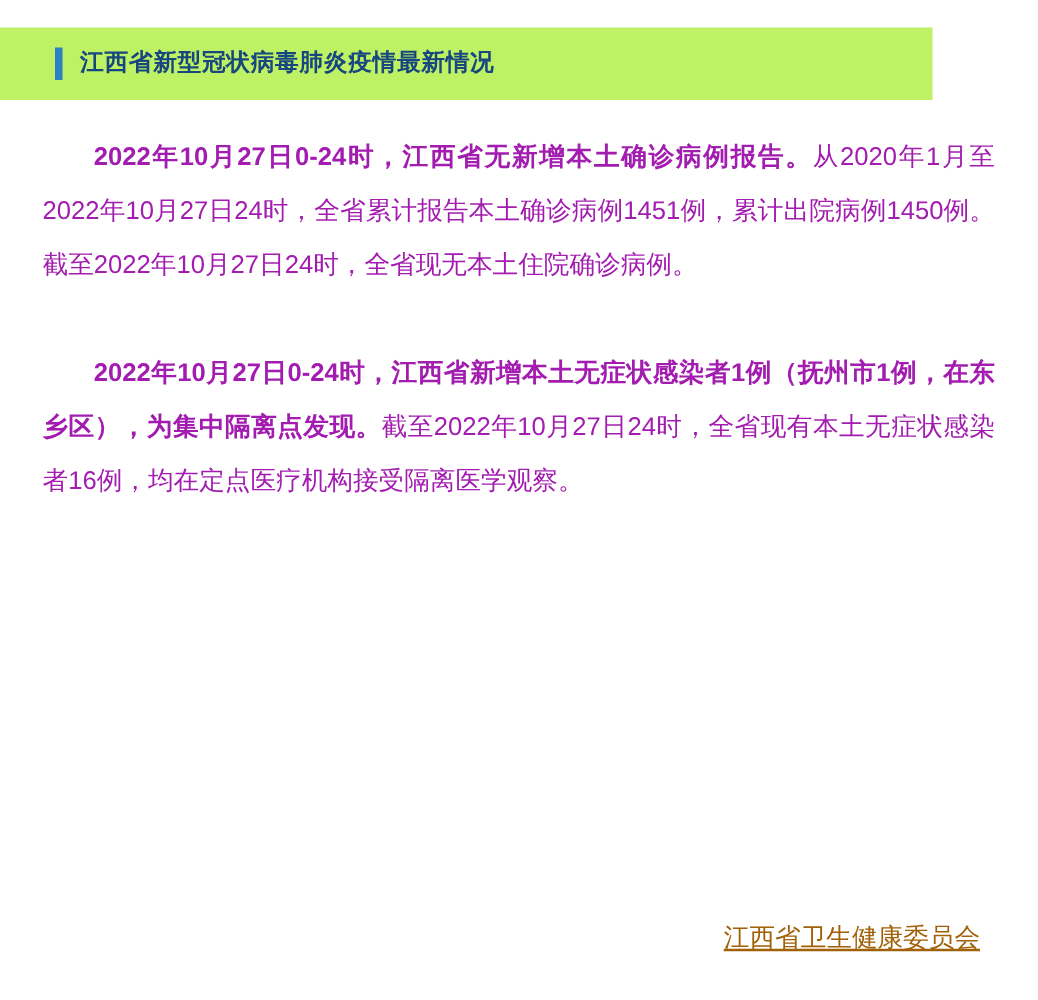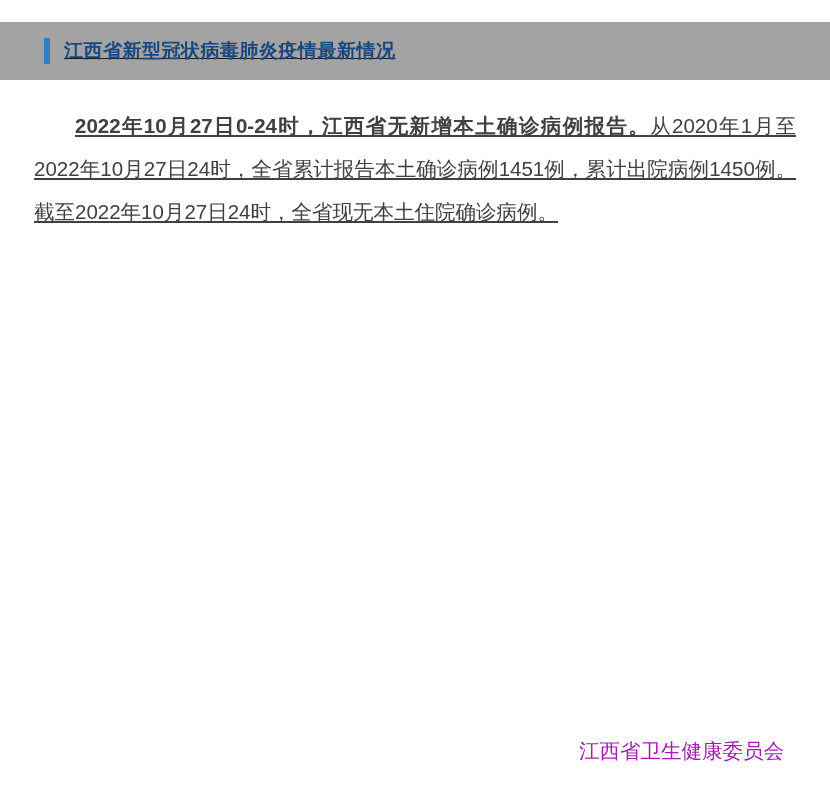--- a/index.html
+++ b/index.html
@@ -17,26 +17,25 @@
   .page {
     width: 830px;
     height: 800px;
     position: relative;
     box-sizing: border-box;
   }
   .header-band {
     position: absolute;
     top: 22px;
     left: 0;
-    width: 830px;
+    width: 746px;
     height: 58px;
-    background: #a3a3a3;
+    background: #bef264;
     display: flex;
     align-items: center;
-    text-decoration: underline;
   }
   .header-accent {
     width: 6px;
     height: 26px;
     background: #2f7fc6;
     margin-left: 44px;
     margin-right: 14px;
     flex: 0 0 auto;
   }
   .header-title {
@@ -52,58 +51,59 @@
     left: 0;
     width: 830px;
     padding: 0 34px;
     box-sizing: border-box;
   }
   .para {
     font-size: 20.5px;
     line-height: 43px;
     text-align: justify;
     text-justify: inter-ideograph;
-    color: #404040;
+    color: #a21caf;
     margin: 0 0 44px 0;
     text-indent: 2em;
-    text-decoration: underline;
   }
   .para:last-of-type {
     margin-bottom: 0;
   }
   .para b {
     font-weight: bold;
   }
   .signature {
     position: absolute;
     right: 46px;
     bottom: 28px;
     text-align: right;
   }
   .sign-line {
     font-size: 20.5px;
     line-height: 43px;
-    color: #a21caf;
+    color: #a16207;
+    text-decoration: underline;
   }
 </style>
 </head>
 <body>
 
 <div class="page">
 
   <div class="header-band">
     <div class="header-accent"></div>
     <div class="header-title">江西省新型冠状病毒肺炎疫情最新情况</div>
   </div>
 
   <div class="content">
 
     <p class="para"><b>2022年10月27日0-24时，江西省无新增本土确诊病例报告。</b><span>从2020年1月至2022年10月27日24时，全省累计报告本土确诊病例1451例，累计出院病例1450例。截至2022年10月27日24时，全省现无本土住院确诊病例。</span></p>
 
 
+    <p class="para"><b>2022年10月27日0-24时，江西省新增本土无症状感染者1例（抚州市1例，在东乡区），为集中隔离点发现。</b><span>截至2022年10月27日24时，全省现有本土无症状感染者16例，均在定点医疗机构接受隔离医学观察。</span></p>
 
   </div>
 
   <div class="signature">
     <div class="sign-line">江西省卫生健康委员会</div>
   </div>
 
 </div>
 
 </body></html>

